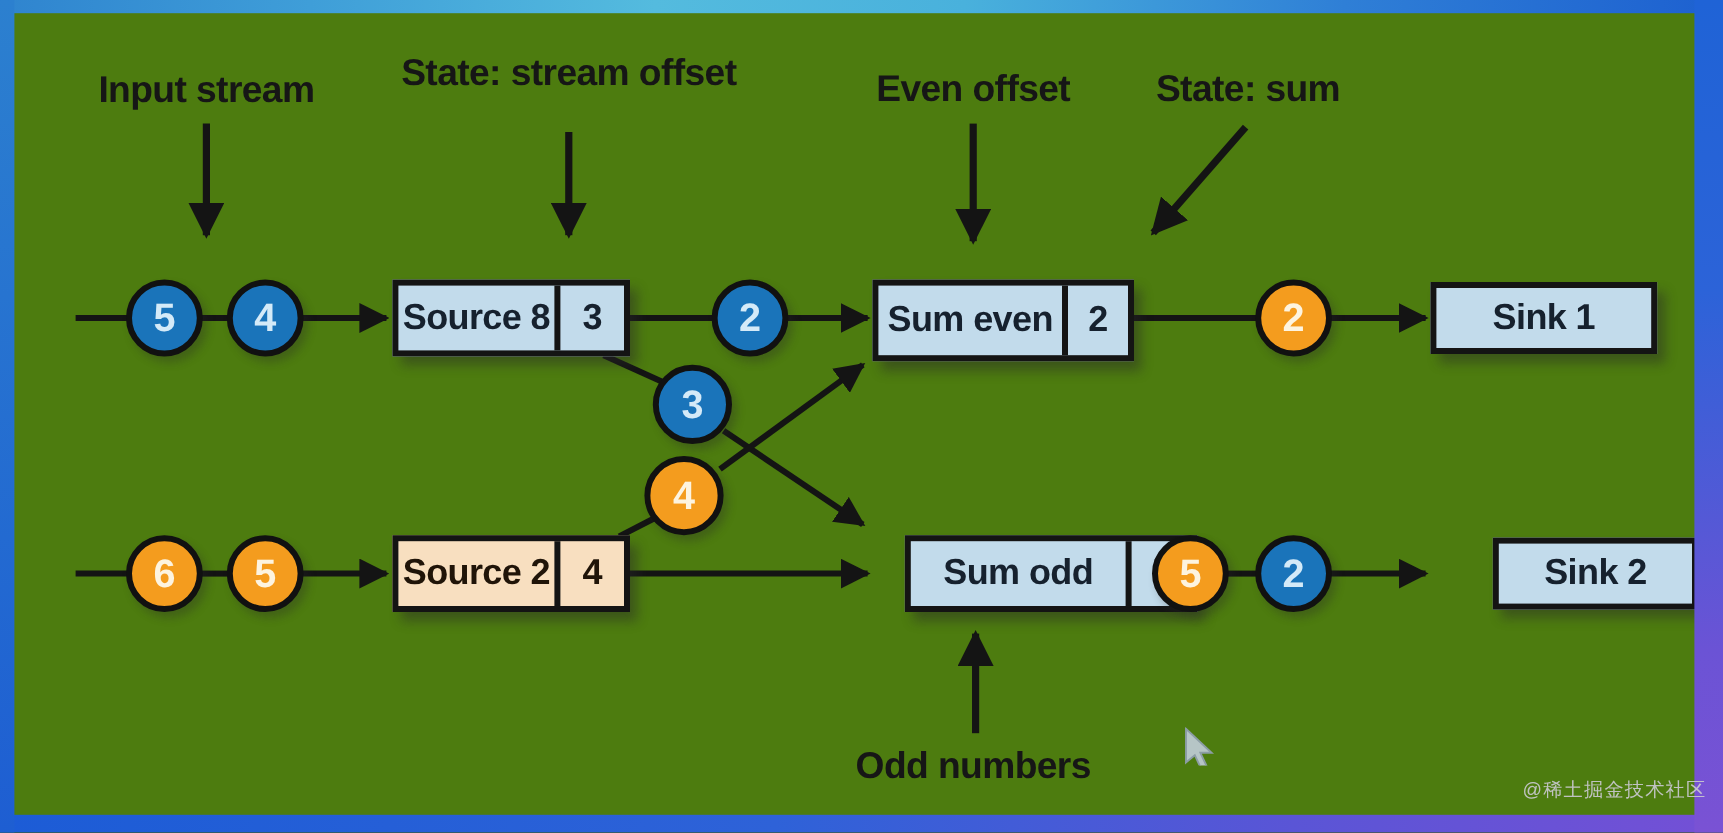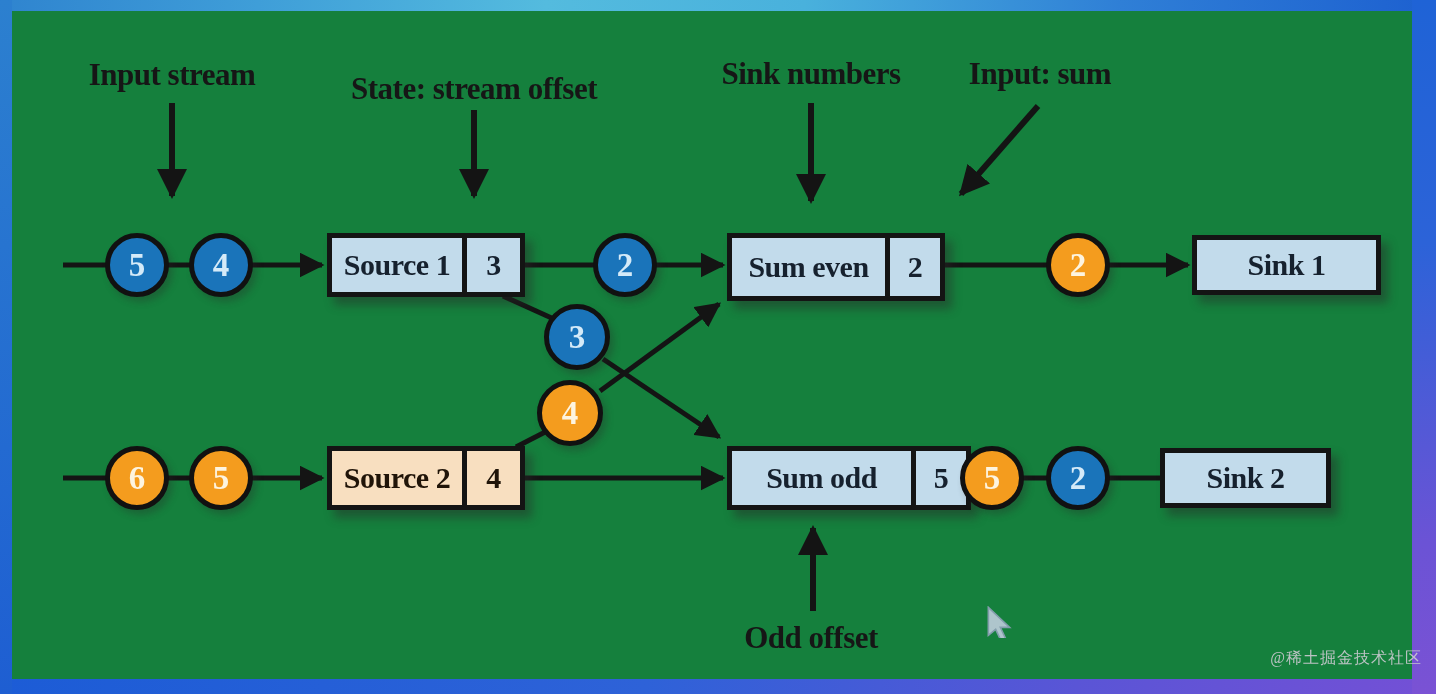--- a/index.html
+++ b/index.html
@@ -1,19 +1,19 @@
 <!DOCTYPE html>
 <html><head>
 <meta charset="utf-8">
 <style>
   html,body{margin:0;padding:0;background:#222;}
   #stage{
     position:relative; width:1436px; height:694px; overflow:hidden;
-    background:#15803d;
-    font-family:Liberation Serif, serif;
+    background:#4d7c0f;
+    font-family:Liberation Sans, sans-serif;
   }
   
   .edge{position:absolute; z-index:8;}
   .edge-top{left:0;top:0;width:1436px;height:11px;
     background:linear-gradient(90deg,#2f84cf 0%,#3f9ed8 18%,#54bbde 38%,#49b1dc 56%,#2f7fd6 78%,#1d60d0 100%);}
   .edge-bottom{left:0;bottom:0;width:1436px;height:15px;
     background:linear-gradient(90deg,#1c5cd6 0%,#2e62d8 45%,#5a55d6 75%,#7450d6 100%);}
   .edge-left{left:0;top:0;width:12px;height:694px;
     background:linear-gradient(180deg,#2c80cf 0%,#1e5ed2 100%);}
   .edge-right{right:0;top:0;width:24px;height:694px;
@@ -99,50 +99,50 @@
       <line x1="1106" y1="478" x2="1188" y2="478" marker-end="url(#arr)"></line>
 
       <line x1="503" y1="296" x2="556" y2="320"></line>
       <line x1="603" y1="359" x2="719" y2="437" marker-end="url(#arr)"></line>
       <line x1="516" y1="447" x2="549" y2="430"></line>
       <line x1="600" y1="391" x2="719" y2="304" marker-end="url(#arr)"></line>
     </g>
   </svg>
 
   <div class="lbl" style="left:172px;top:57px">Input stream</div>
-  <div class="lbl" style="left:474px;top:71px">State: stream offset</div>
-  <div class="lbl" style="left:811px;top:56px">Sink numbers</div>
-  <div class="lbl" style="left:1040px;top:56px">Input: sum</div>
-  <div class="lbl" style="left:811px;top:620px">Odd offset</div>
+  <div class="lbl" style="left:474px;top:43px">State: stream offset</div>
+  <div class="lbl" style="left:811px;top:56px">Even offset</div>
+  <div class="lbl" style="left:1040px;top:56px">State: sum</div>
+  <div class="lbl" style="left:811px;top:620px">Odd numbers</div>
 
   <div class="node box-blue" style="left:327px;top:233px;width:198px;height:64px">
-    <div class="cell main">Source 1</div>
+    <div class="cell main">Source 8</div>
     <div class="cell state state-w53">3</div>
   </div>
 
   <div class="node box-blue" style="left:727px;top:233px;width:218px;height:68px">
     <div class="cell main">Sum even</div>
     <div class="cell state state-w50">2</div>
   </div>
 
   <div class="node box-blue" style="left:1192px;top:235px;width:189px;height:60px">
     <div class="cell main">Sink 1</div>
   </div>
 
   <div class="node box-peach" style="left:327px;top:446px;width:198px;height:64px">
     <div class="cell main">Source 2</div>
     <div class="cell state state-w53">4</div>
   </div>
 
-  <div class="node box-blue" style="left:727px;top:446px;width:244px;height:64px">
+  <div class="node box-blue" style="left:754px;top:446px;width:244px;height:64px">
     <div class="cell main">Sum odd</div>
     <div class="cell state state-w50">5</div>
   </div>
 
-  <div class="node box-blue" style="left:1160px;top:448px;width:171px;height:60px">
+  <div class="node box-blue" style="left:1244px;top:448px;width:171px;height:60px">
     <div class="cell main">Sink 2</div>
   </div>
 
   <div class="token blue sz64" style="left:105px;top:233px">5</div>
   <div class="token blue sz64" style="left:189px;top:233px">4</div>
   <div class="token blue sz64" style="left:593px;top:233px">2</div>
   <div class="token orange sz64" style="left:1046px;top:233px">2</div>
 
   <div class="token blue sz66" style="left:544px;top:304px">3</div>
   <div class="token orange sz66" style="left:537px;top:380px">4</div>

